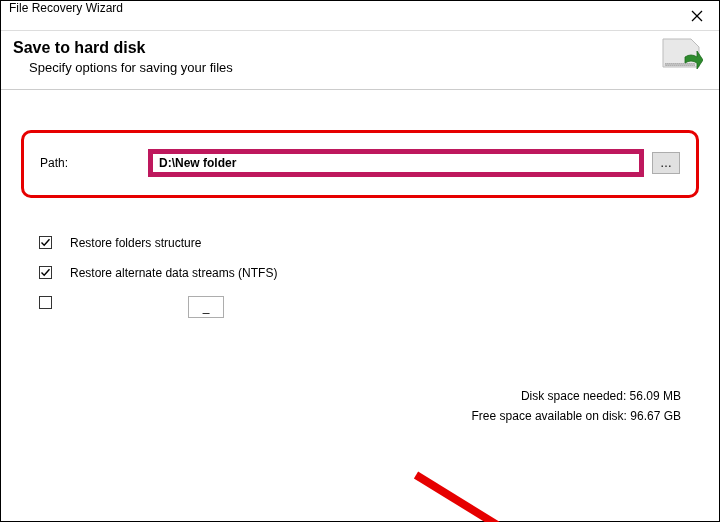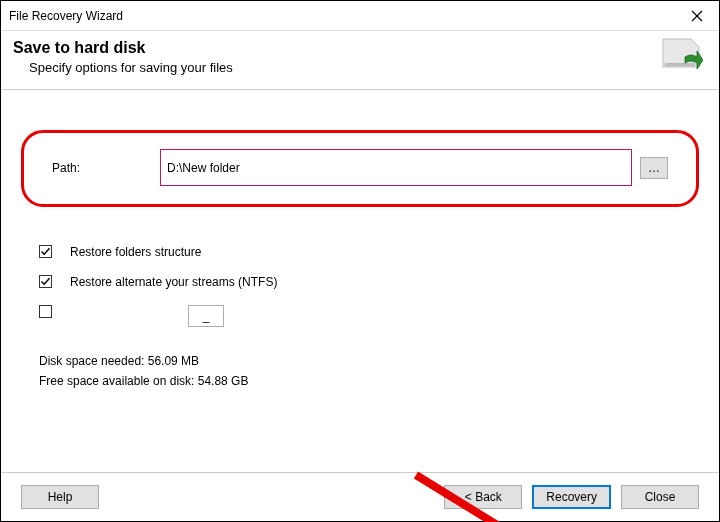--- a/index.html
+++ b/index.html
@@ -1,36 +1,36 @@
 <!DOCTYPE html>
 <html><head>
   <meta charset="utf-8">
   <style>
     * { box-sizing: border-box; margin: 0; padding: 0; }
     body { font-family: "Segoe UI", Tahoma, sans-serif; font-size: 12px; color: #000; background: #fff; }
     .window { width: 720px; height: 522px; border: 1px solid #000; position: relative; display: flex; flex-direction: column; }
-    .titlebar { height: 30px; display: flex; align-items: center; justify-content: space-between; padding: 0 0 0 8px; border-bottom: 1px solid #ddd; }
+    .titlebar { height: 30px; display: flex; justify-content: space-between; padding: 0 0 0 8px; border-bottom: 1px solid #ddd; }
     .titlebar-text { font-size: 12px; }
     .close-btn { width: 45px; height: 30px; display: flex; align-items: center; justify-content: center; cursor: pointer; }
     .close-btn svg { width: 12px; height: 12px; }
     .header { padding: 8px 12px 14px; border-bottom: 1px solid #ccc; position: relative; }
     .header-title { font-weight: bold; font-size: 16px; margin-bottom: 3px; }
     .header-sub { font-size: 13px; padding-left: 16px; }
     .header-icon { position: absolute; right: 16px; top: 6px; }
     .content { flex: 1; padding: 0; position: relative; }
-    .path-hilite { border: 3px solid #e60000; border-radius: 22px; margin: 40px 20px 0; padding: 16px 28px 18px; display: flex; align-items: center; gap: 8px; }
+    .path-hilite { border: 3px solid #e60000; border-radius: 10px; margin: 40px 20px 0; padding: 16px 16px 18px; display: flex; align-items: center; gap: 8px; }
     .path-label { width: 100px; }
-    .path-input { flex: 1; height: 37px; border: 1px solid #be185d; padding: 2px 6px; font-family: inherit; font-size: 12px; outline: none; }
+    .path-input { flex: 1; height: 28px; border: 5px solid #be185d; padding: 2px 6px; font-family: inherit; font-size: 12px; outline: none; font-weight: bold; }
     .browse-btn { width: 28px; height: 22px; border: 1px solid #adadad; background: #e1e1e1; cursor: pointer; font-size: 12px; display: flex; align-items: center; justify-content: center; }
     .options { margin: 38px 38px 0; }
     .option-row { display: flex; align-items: flex-start; margin-bottom: 16px; gap: 12px; }
     .checkbox { width: 13px; height: 13px; border: 1px solid #333; margin-right: 6px; display: inline-flex; align-items: center; justify-content: center; cursor: pointer; }
     .checkbox.checked svg { width: 11px; height: 11px; }
     .replace-input { width: 36px; height: 22px; border: 1px solid #adadad; margin-left: 118px; text-align: center; font-family: inherit; font-size: 12px; }
-    .disk-info { margin: 24px 38px 0; line-height: 1.7; }
+    .disk-info { margin: 68px 38px 0; line-height: 1.7; text-align: right; }
     .footer { border-top: 1px solid #ccc; padding: 12px 20px; display: flex; align-items: center; }
     .btn { height: 24px; min-width: 78px; border: 1px solid #adadad; background: #e1e1e1; cursor: pointer; font-family: inherit; font-size: 12px; padding: 0 12px; }
     .btn.primary { border: 2px solid #0078d7; }
     .footer-spacer { flex: 1; }
     .footer .btn + .btn { margin-left: 10px; }
     .footer .btn-close { margin-left: 30px; }
     .arrow-overlay { position: absolute; pointer-events: none; left: 410px; top: 380px; }
   </style>
 </head>
 <body>
@@ -78,43 +78,36 @@
         </span>
         <span>Restore folders structure</span>
       </div>
 
       <div class="option-row">
         <span class="checkbox checked">
           <svg viewBox="0 0 11 11">
               <polyline points="1.5,5.5 4.2,8.2 9.5,2.2" fill="none" stroke="#000" stroke-width="1.4"></polyline>
             </svg>
         </span>
-        <span>Restore alternate your streams (NTFS)</span>
+        <span>Restore alternate data streams (NTFS)</span>
       </div>
 
       <div class="option-row">
         <span class="checkbox"></span>
         <input class="replace-input" type="text" value="_" style="">
       </div>
 
     </div>
 
     <div class="disk-info">
       <div>Disk space needed: 56.09 MB</div>
-      <div>Free space available on disk: 54.88 GB</div>
+      <div>Free space available on disk: 96.67 GB</div>
     </div>
 
     <svg class="arrow-overlay" width="170" height="110" viewBox="0 0 170 110">
       <line x1="5" y1="5" x2="130" y2="82" stroke="#e60000" stroke-width="8"></line>
       <polygon points="148,93 112,86 128,62" fill="#e60000"></polygon>
     </svg>
 
   </div>
 
-  <div class="footer">
-    <button class="btn">Help</button>
-    <div class="footer-spacer"></div>
-    <button class="btn">&lt; Back</button>
-    <button class="btn primary">Recovery</button>
-    <button class="btn btn-close">Close</button>
-  </div>
 
 </div>
 
 </body></html>

